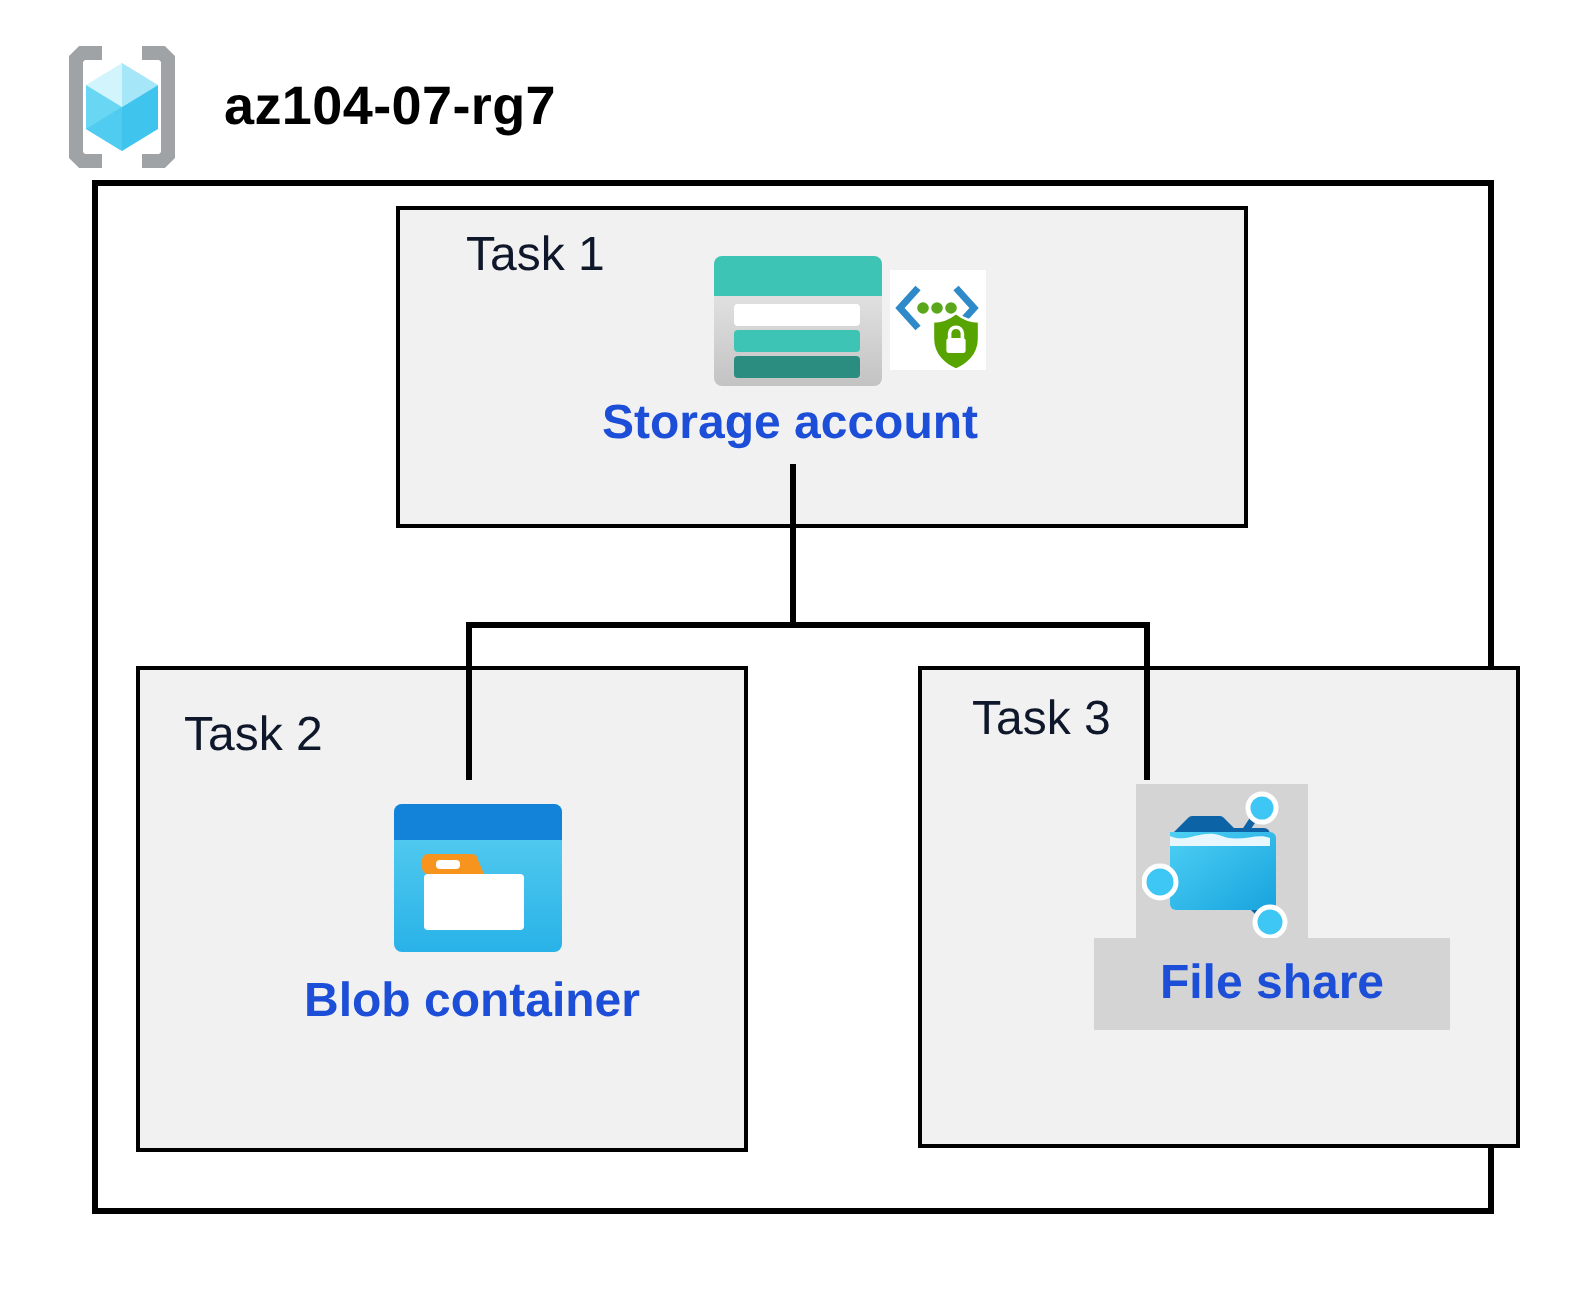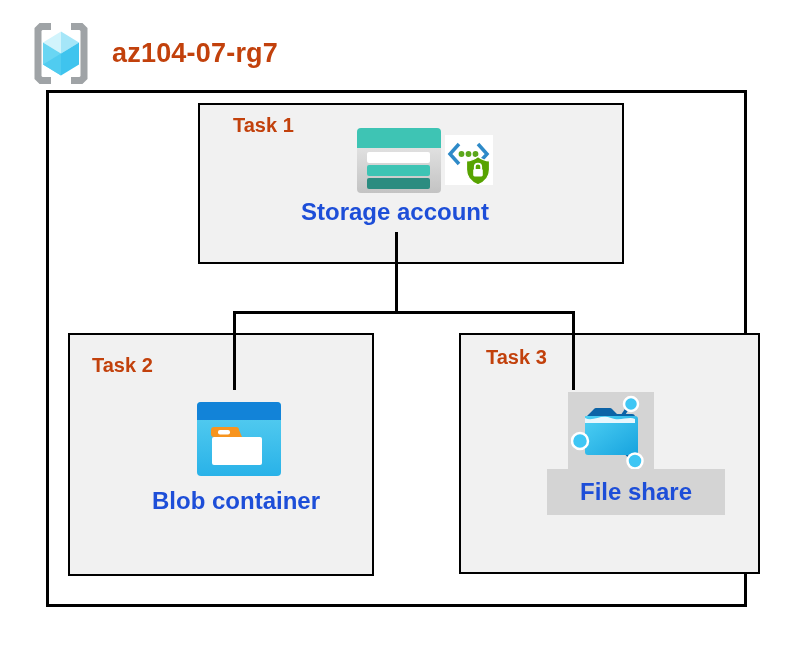--- a/index.html
+++ b/index.html
@@ -11,21 +11,21 @@
     background: #fff;
     font-family: "Liberation Sans", sans-serif;
     overflow: hidden;
   }
   .abs { position: absolute; }
 
   
   .rg-icon { left: 30px; top: 21px; width: 62px; height: 65px; }
   .rg-title {
     left: 112px; top: 38px;
-    font-size: 27px; font-weight: bold; color: #c2410c;
+    font-size: 27px; font-weight: bold; color: #000000;
     letter-spacing: 0.2px;
   }
 
   
   .outer-box {
     left: 46px; top: 90px; width: 701px; height: 517px;
     border: 3px solid #000; background: #fff;
   }
 
   
@@ -33,21 +33,21 @@
     position: absolute;
     background: #f1f1f1;
     border: 2px solid #000;
   }
   .task1 { left: 198px; top: 103px; width: 426px; height: 161px; }
   .task2 { left: 68px;  top: 333px; width: 306px; height: 243px; }
   .task3 { left: 423px; top: 333px; width: 301px; height: 241px; margin-left: 36px; }
 
   .task-label {
     position: absolute;
-    font-size: 20px; font-weight: bold; color: #c2410c;
+    font-size: 24px; font-weight: normal; color: #0f172a;
   }
   .task1 .task-label { left: 33px; top: 9px; }
   .task2 .task-label { left: 22px; top: 19px; }
   .task3 .task-label { left: 25px; top: 11px; }
 
   .item-label {
     position: absolute;
     font-size: 24px; font-weight: bold; color: #1d4ed8;
     white-space: nowrap;
   }

